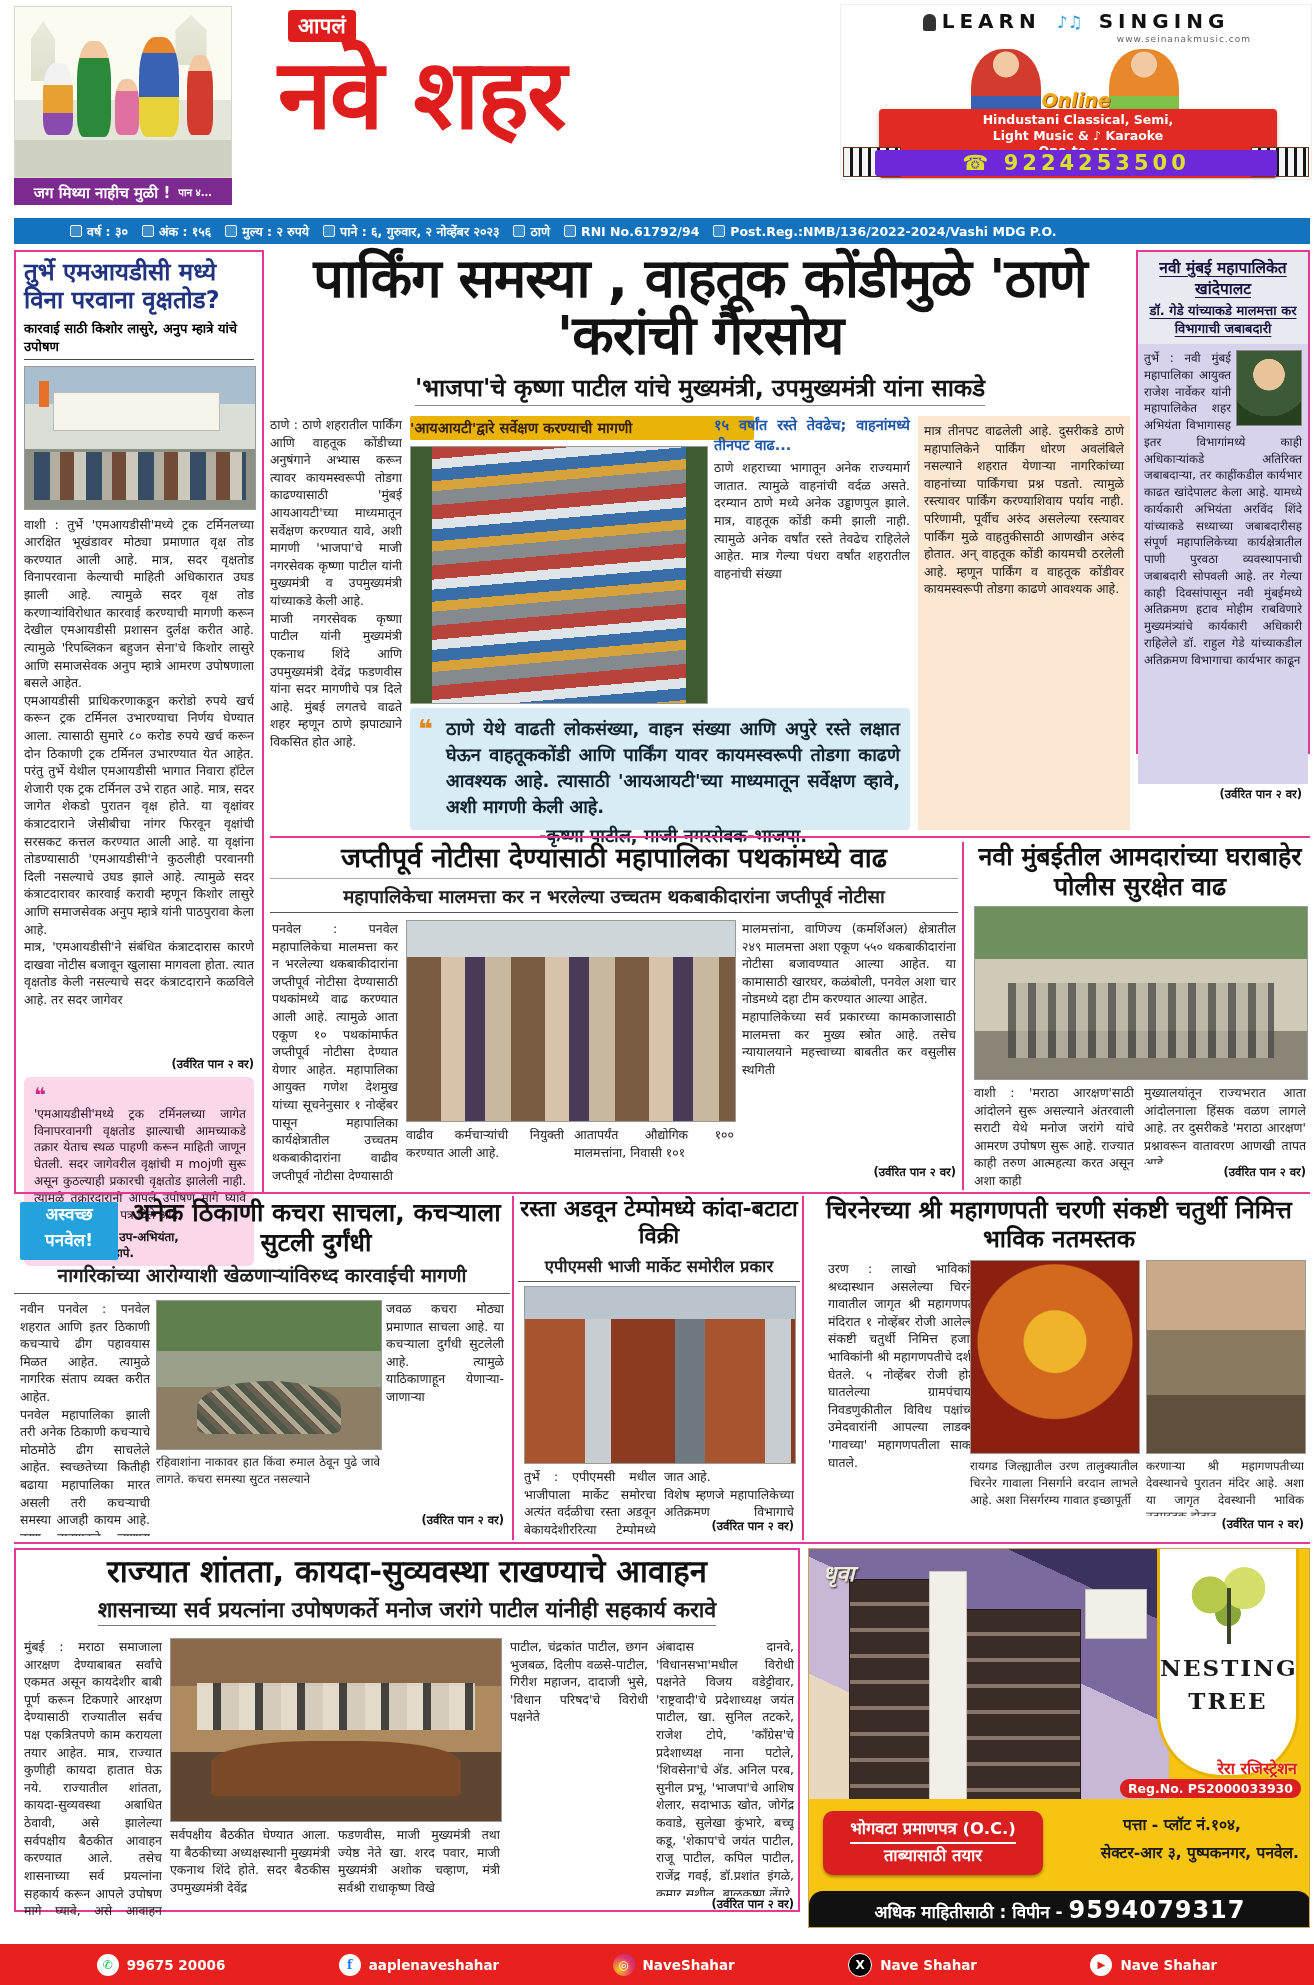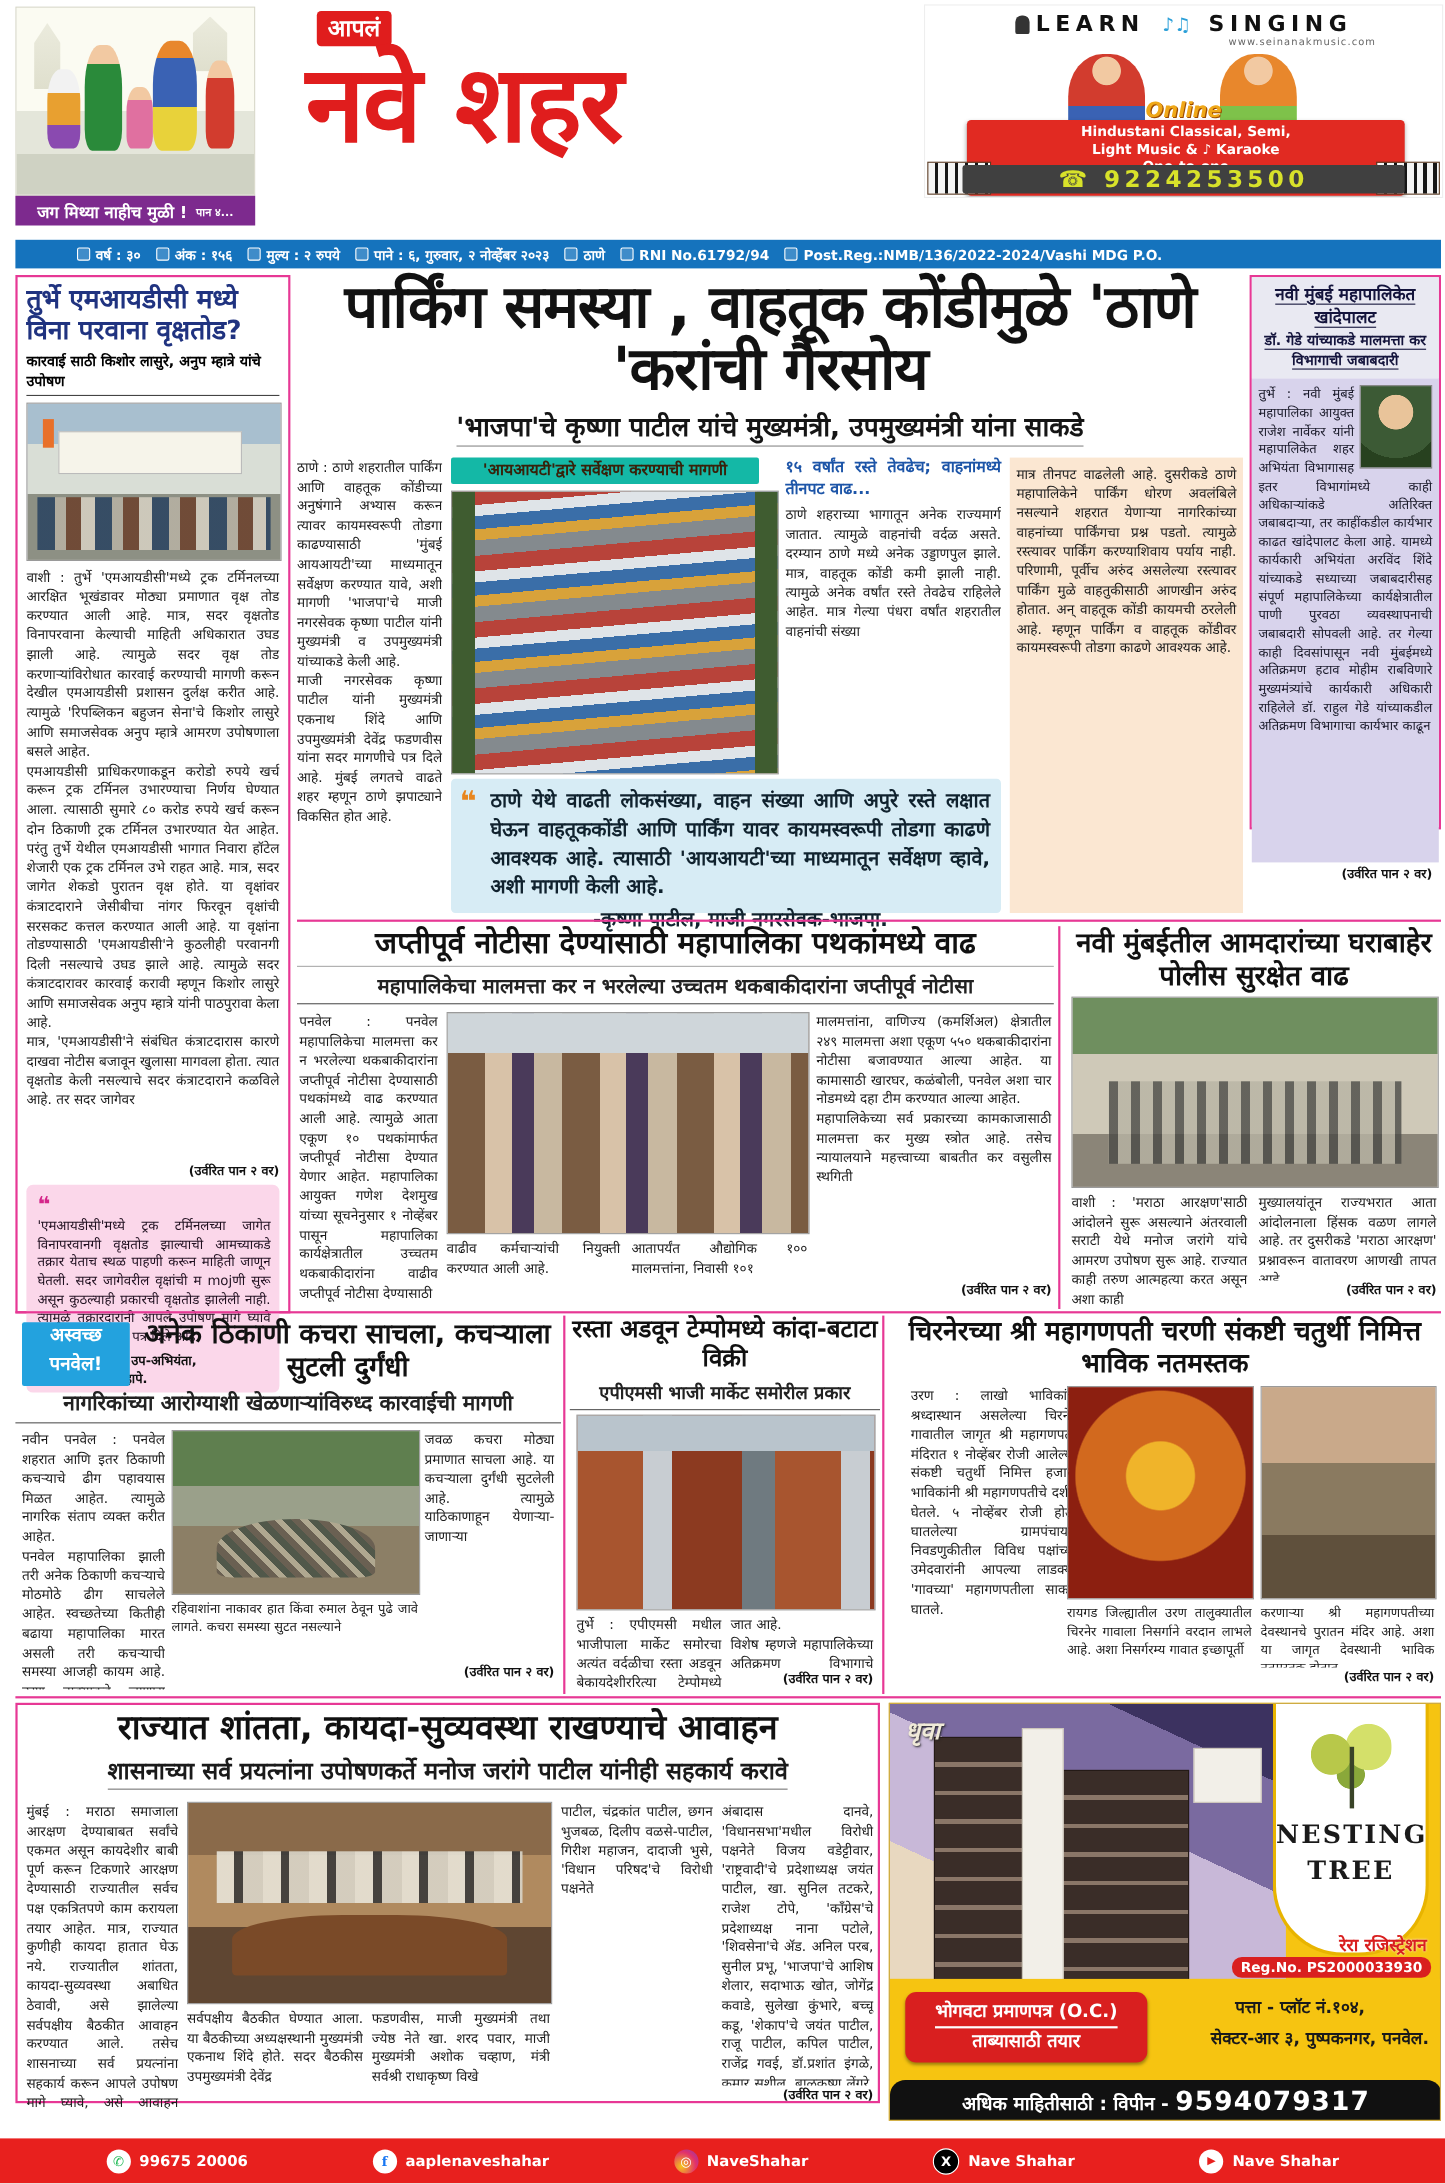--- a/index.html
+++ b/index.html
@@ -20,21 +20,21 @@
   .singad{left:840px;top:4px;width:470px;height:174px;background:#fff;border:1px solid #eee;overflow:hidden;}
   .sa-head{position:absolute;left:0;top:4px;width:100%;text-align:center;font-weight:800;font-size:20px;letter-spacing:5px;color:#111;}
   .sa-head .mic{display:inline-block;width:13px;height:17px;background:#333;border-radius:6px 6px 2px 2px;vertical-align:middle;margin-right:6px;}
   .sa-head .notes{color:#2a9fd8;letter-spacing:0;font-size:17px;margin:0 4px;}
   .sa-web{position:absolute;right:60px;top:29px;font-size:9px;color:#666;letter-spacing:1px;}
   .kid{position:absolute;top:44px;width:70px;height:86px;border-radius:45% 45% 30% 30%;}
   .kid.boy{left:130px;background:radial-gradient(circle at 50% 18%,#f2c9a2 0 16%,transparent 17%),linear-gradient(180deg,#d23c2e 22% 55%,#3a62b4 55%);}
   .kid.girl{left:268px;background:radial-gradient(circle at 50% 18%,#f2c9a2 0 16%,transparent 17%),linear-gradient(180deg,#e8872c 22% 55%,#7ec24a 55%);}
   .sa-online{position:absolute;left:0;top:84px;width:100%;text-align:center;color:#f0a818;font-style:italic;font-weight:bold;font-size:19px;text-shadow:1px 1px 0 #9c4a00;}
   .sa-ribbon{position:absolute;left:38px;top:104px;width:394px;background:#e12a22;border-radius:4px;color:#fff;text-align:center;font-weight:bold;font-size:12.5px;line-height:1.25;padding:3px 2px;box-shadow:0 2px 4px rgba(0,0,0,.3);}
-  .sa-phone{position:absolute;left:34px;bottom:3px;width:402px;height:26px;background:#404040;color:#d8e22a;font-weight:800;font-size:21px;text-align:center;line-height:26px;letter-spacing:4px;border-radius:3px;}
+  .sa-phone{position:absolute;left:34px;bottom:3px;width:402px;height:26px;background:#6d28d9;color:#d8e22a;font-weight:800;font-size:21px;text-align:center;line-height:26px;letter-spacing:4px;border-radius:3px;}
   .sa-keys{position:absolute;bottom:2px;width:56px;height:28px;background:repeating-linear-gradient(90deg,#f4f4f4 0 6px,#161616 6px 9px);border:1px solid #5a3a22;}
   
   .infobar{left:14px;top:218px;width:1296px;height:26px;background:#1573bd;color:#fff;display:flex;align-items:center;gap:14px;padding-left:56px;box-sizing:border-box;font-size:12.5px;font-weight:bold;}
   .ib-item{display:flex;align-items:center;gap:5px;white-space:nowrap;}
   .sq{width:10px;height:10px;border:1.6px solid #fff;border-radius:2px;background:rgba(255,255,255,.18);display:inline-block;}
   
   .rule{background:#e73895;}
   
   .treeart{left:14px;top:250px;width:250px;height:944px;border:2px solid #e73895;box-sizing:border-box;padding:6px 8px;}
   .tree-h{color:#203380;font-weight:800;font-size:24px;line-height:1.18;}
@@ -47,21 +47,21 @@
   .tree-quote{margin-top:6px;background:#fbd7ea;border-radius:6px;padding:8px 8px 6px 10px;position:relative;}
   .tree-quote .qt{font-size:12.1px;line-height:1.4;text-align:justify;font-weight:500;color:#201020;}
   .tree-quote .qa{margin-top:4px;font-weight:bold;font-size:11.8px;color:#111;}
   .qmark{color:#d4268a;font-size:20px;font-weight:bold;line-height:1;}
   
   .mainart{left:270px;top:250px;width:860px;height:584px;}
   .main-h{position:absolute;left:0;top:0;width:100%;text-align:center;font-weight:800;font-size:54px;line-height:57px;color:#121212;letter-spacing:-1px;}
   .main-sh{position:absolute;left:0;top:120px;width:100%;text-align:center;font-weight:bold;font-size:24px;color:#151515;}
   .main-sh span{border-bottom:1.5px solid #888;padding-bottom:3px;}
   .m-col1{left:0;top:166px;width:132px;height:414px;}
-  .surveybox{left:140px;top:166px;width:280px;height:24px;background:#14b8a6;color:#38210a;font-weight:bold;font-size:14.5px;text-align:center;line-height:24px;border-radius:2px;}
+  .surveybox{left:140px;top:166px;width:344px;height:24px;background:#eab308;color:#38210a;font-weight:bold;font-size:14.5px;line-height:24px;border-radius:2px;}
   .m-photo{left:140px;top:196px;width:296px;height:256px;background:
      linear-gradient(90deg,#3f5c30 0 7%,rgba(0,0,0,0) 7% 93%,#3f5c30 93%),
      repeating-linear-gradient(175deg,#b8433a 0 14px,#dfe4e8 14px 24px,#3a6ea8 24px 36px,#d8a23a 36px 46px,#848a8e 46px 60px);}
   .m-quote{left:140px;top:458px;width:500px;height:122px;background:#d7ecf5;border-radius:4px;padding:8px 10px 4px 36px;box-sizing:border-box;position:absolute;}
   .m-quote .qmark2{position:absolute;left:8px;top:6px;color:#e8861e;font-size:26px;font-weight:bold;}
   .m-quote .qt{font-size:18px;font-weight:600;line-height:1.45;text-align:justify;color:#10222e;}
   .m-quote .qa{margin-top:3px;text-align:center;font-weight:bold;font-size:18px;color:#10222e;}
   .m-col2{left:444px;top:166px;width:196px;height:286px;}
   .bluelead{color:#1d55a8;font-weight:800;font-size:14.5px;line-height:1.35;text-align:justify;margin-bottom:4px;}
   .m-col3{left:648px;top:166px;width:212px;height:414px;background:#fbe7d2;padding:6px;box-sizing:border-box;}

